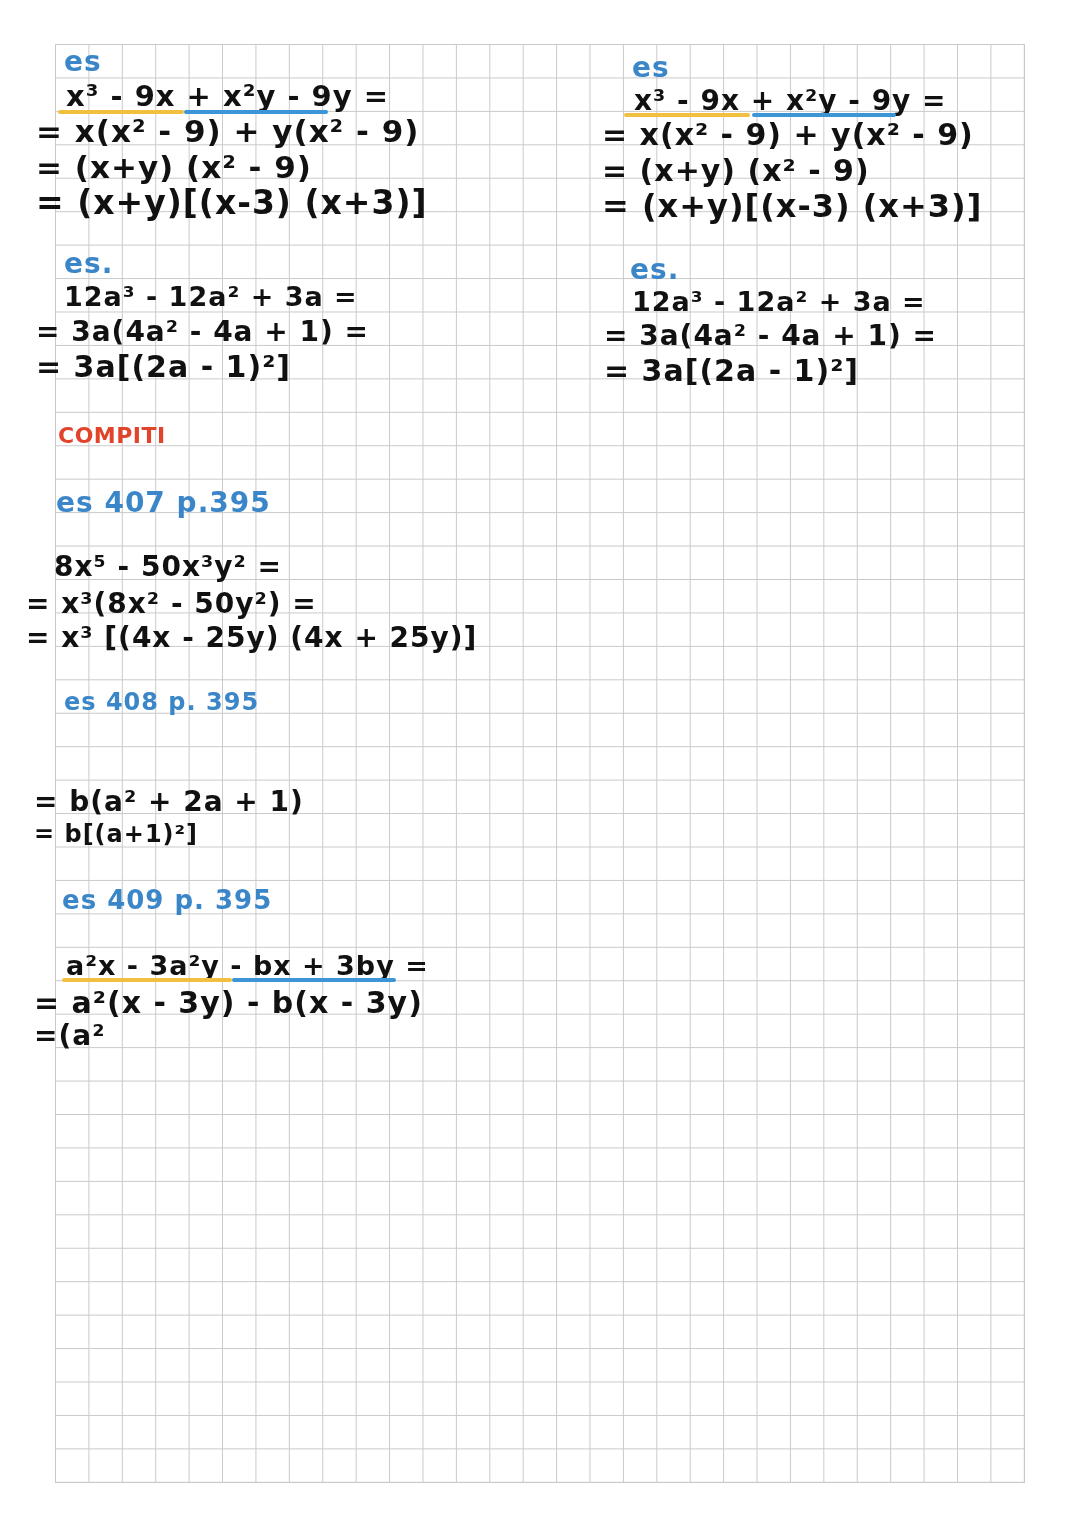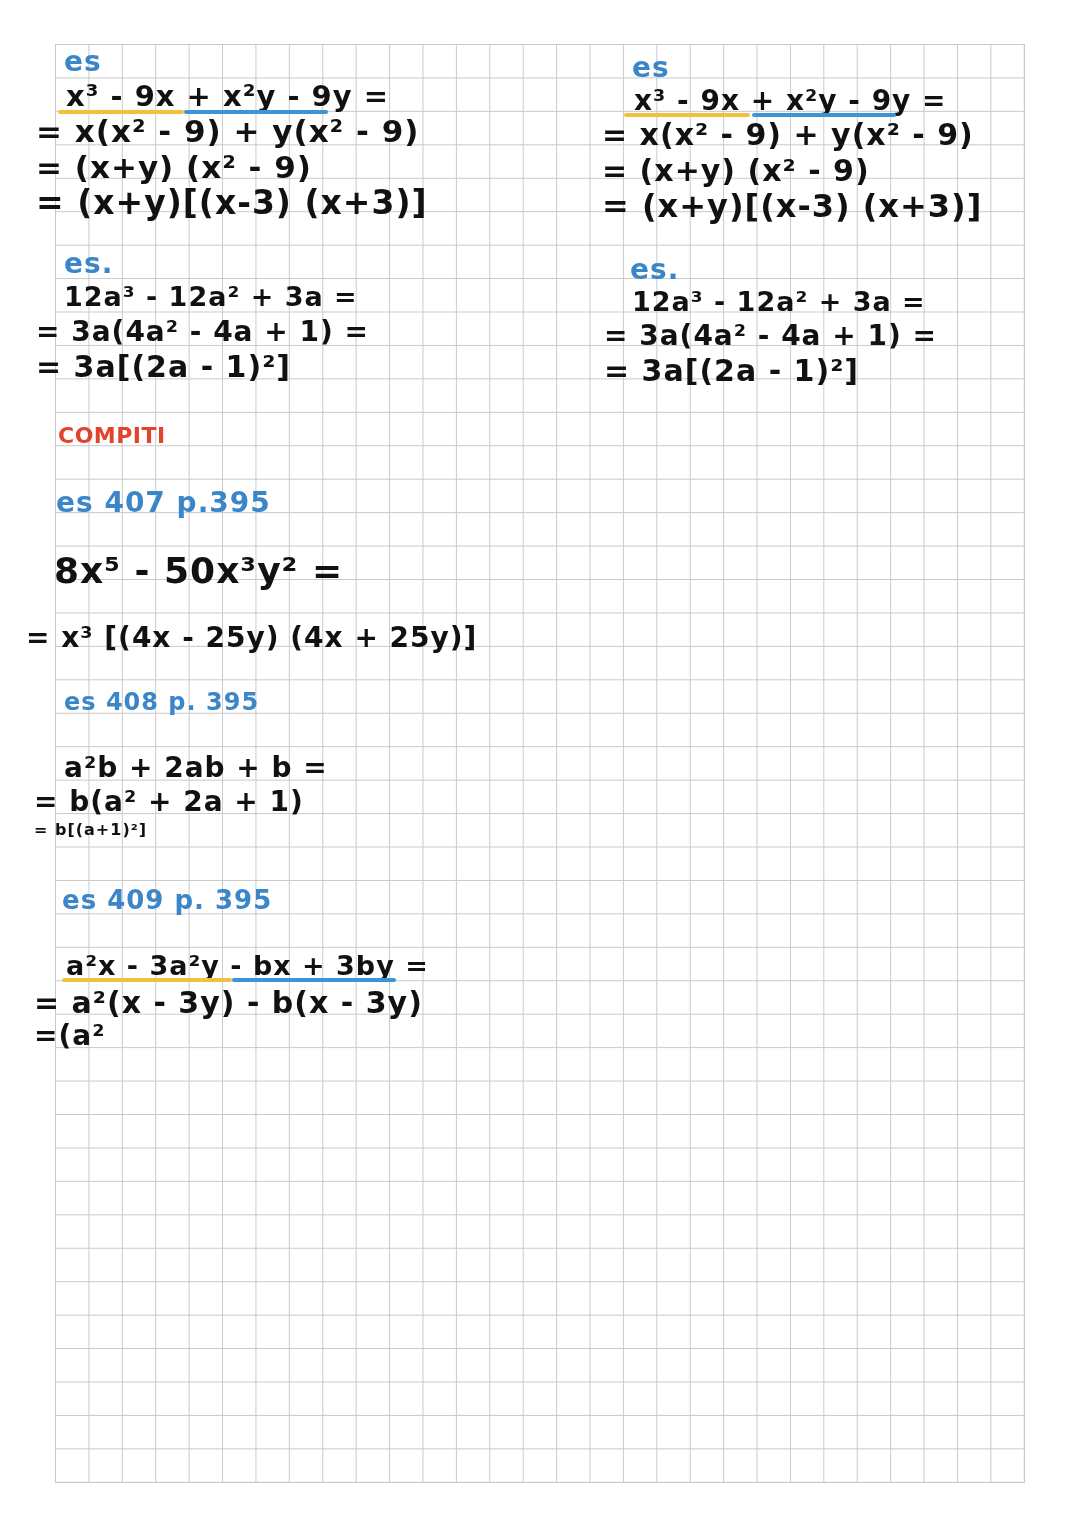--- a/index.html
+++ b/index.html
@@ -48,27 +48,27 @@
   <div class="hw eq" style="left:36px; top:186px; font-size:33px;">= (x+y)[(x-3) (x+3)]</div>
 
   <div class="hw blue lbl" style="left:64px; top:250px;">es.</div>
   <div class="hw eq" style="left:64px; top:283px; font-size:27px;">12a³ - 12a² + 3a =</div>
   <div class="hw eq" style="left:36px; top:318px; font-size:28px;">= 3a(4a² - 4a + 1) =</div>
   <div class="hw eq" style="left:36px; top:352px; font-size:30px;">= 3a[(2a - 1)²]</div>
 
   <div class="hw red" style="left:58px; top:425px; font-size:22px;text-align:right;">COMPITI</div>
 
   <div class="hw blue lbl" style="left:56px; top:489px; font-size:28px;">es 407 p.395</div>
-  <div class="hw eq" style="left:54px; top:553px; font-size:36px;">8x⁵ - 50x³y² =</div>
+  <div class="hw eq" style="left:54px; top:553px; font-size:28px;">8x⁵ - 50x³y² =</div>
+  <div class="hw eq" style="left:26px; top:590px; font-size:28px;">= x³(8x² - 50y²) =</div>
   <div class="hw eq" style="left:26px; top:624px; font-size:28px;">= x³ [(4x - 25y) (4x + 25y)]</div>
 
   <div class="hw blue lbl" style="left:64px; top:690px; font-size:24px;">es 408 p. 395</div>
-  <div class="hw eq" style="left:64px; top:754px; font-size:28px;">a²b + 2ab + b =</div>
   <div class="hw eq" style="left:34px; top:788px; font-size:28px;">= b(a² + 2a + 1)</div>
-  <div class="hw eq" style="left:34px; top:822px; font-size:16px;">= b[(a+1)²]</div>
+  <div class="hw eq" style="left:34px; top:822px; font-size:24px;">= b[(a+1)²]</div>
 
   <div class="hw blue lbl" style="left:62px; top:887px; font-size:26px;text-align:right;">es 409 p. 395</div>
   <div class="hw eq" style="left:66px; top:952px; font-size:27px;">a²x - 3a²y - bx + 3by =</div>
   <div class="ul ul-yellow" style="left:62px; top:978px; width:170px;"></div>
   <div class="ul ul-blue" style="left:232px; top:978px; width:164px;"></div>
   <div class="hw eq" style="left:34px; top:988px; font-size:30px;">= a²(x - 3y) - b(x - 3y)</div>
   <div class="hw eq" style="left:34px; top:1022px; font-size:28px;">=(a²</div>
 
   <div class="hw blue lbl" style="left:632px; top:54px;">es</div>
   <div class="hw eq" style="left:634px; top:87px; font-size:28px;">x³ - 9x + x²y - 9y =</div>

